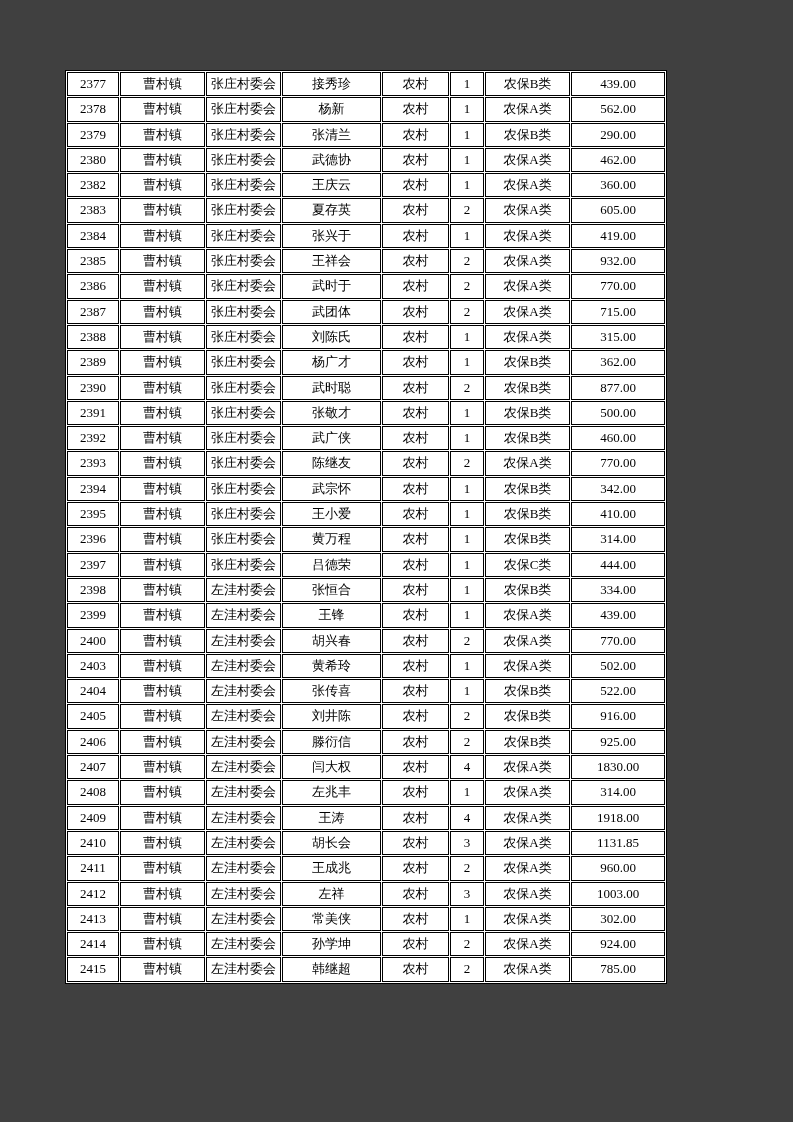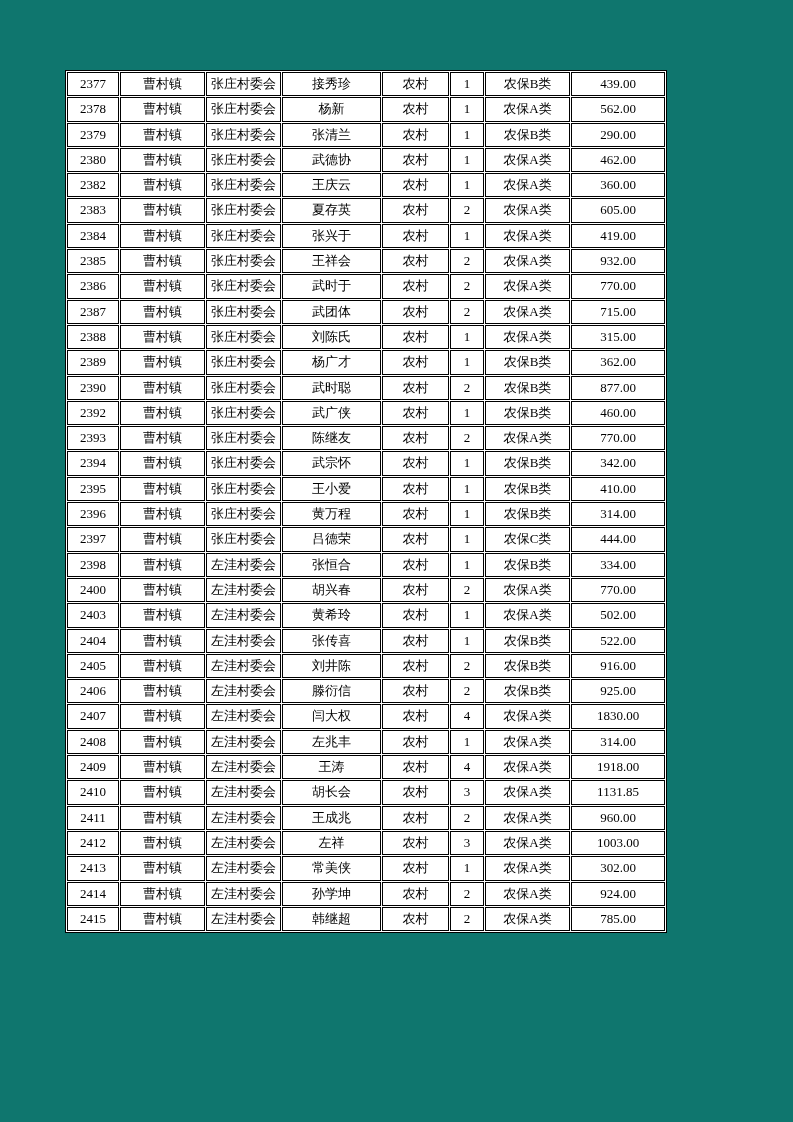--- a/index.html
+++ b/index.html
@@ -10,21 +10,21 @@
   body {
     width: 793px;
     height: 1122px;
     font-family: "Liberation Serif", "DejaVu Serif", serif;
     color: #000000;
   }
   .page {
     position: relative;
     width: 793px;
     height: 1122px;
-    background: #0f766e;
+    background: #404040;
     overflow: hidden;
   }
   table.records {
     position: absolute;
     left: 65px;
     top: 70px;
     width: 601px;
     table-layout: fixed;
     border-collapse: separate;
     border-spacing: 1px;
@@ -184,20 +184,30 @@
           <td>2390</td>
           <td>曹村镇</td>
           <td>张庄村委会</td>
           <td>武时聪</td>
           <td>农村</td>
           <td>2</td>
           <td>农保B类</td>
           <td>877.00</td>
         </tr>
         <tr>
+          <td>2391</td>
+          <td>曹村镇</td>
+          <td>张庄村委会</td>
+          <td>张敬才</td>
+          <td>农村</td>
+          <td>1</td>
+          <td>农保B类</td>
+          <td>500.00</td>
+        </tr>
+        <tr>
           <td>2392</td>
           <td>曹村镇</td>
           <td>张庄村委会</td>
           <td>武广侠</td>
           <td>农村</td>
           <td>1</td>
           <td>农保B类</td>
           <td>460.00</td>
         </tr>
         <tr>
@@ -252,20 +262,30 @@
         </tr>
         <tr>
           <td>2398</td>
           <td>曹村镇</td>
           <td>左洼村委会</td>
           <td>张恒合</td>
           <td>农村</td>
           <td>1</td>
           <td>农保B类</td>
           <td>334.00</td>
+        </tr>
+        <tr>
+          <td>2399</td>
+          <td>曹村镇</td>
+          <td>左洼村委会</td>
+          <td>王锋</td>
+          <td>农村</td>
+          <td>1</td>
+          <td>农保A类</td>
+          <td>439.00</td>
         </tr>
         <tr>
           <td>2400</td>
           <td>曹村镇</td>
           <td>左洼村委会</td>
           <td>胡兴春</td>
           <td>农村</td>
           <td>2</td>
           <td>农保A类</td>
           <td>770.00</td>

